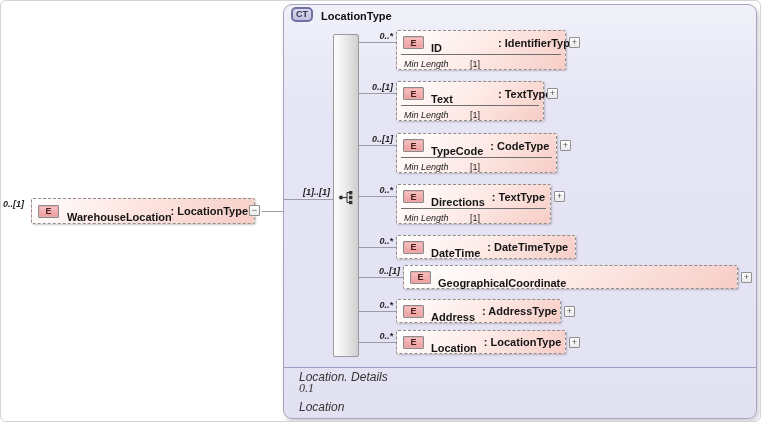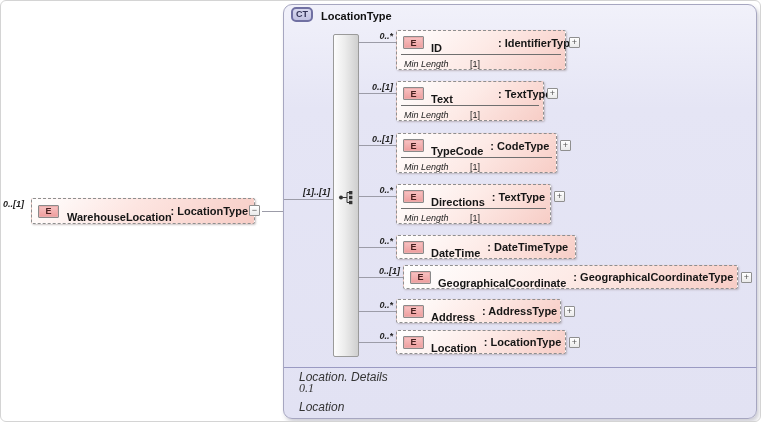--- a/index.html
+++ b/index.html
@@ -181,21 +181,20 @@
       <span class="el-type">: DateTimeType</span>
     </div>
   </div>
 
   <div class="h-line" style="left:358px; top:276px; width:44px;"></div>
   <div class="card-label" style="left:339px; top:265px; width:60px;">0..[1]</div>
   <div class="el-box" style="left:402px; top:264px; width:335px; height:24px;">
     <div class="el-main">
       <span class="e-badge">E</span>
       <span class="el-name">GeographicalCoordinate</span>
-      <span class="el-type">: GeographicalCoordinateType</span>
     </div>
   </div>
   <div class="toggle-box" style="left:740px; top:271px;">+</div>
 
   <div class="h-line" style="left:358px; top:310px; width:37px;"></div>
   <div class="card-label" style="left:332px; top:299px; width:60px;">0..*</div>
   <div class="el-box" style="left:395px; top:298px; width:165px; height:24px;">
     <div class="el-main">
       <span class="e-badge">E</span>
       <span class="el-name">Address</span>

